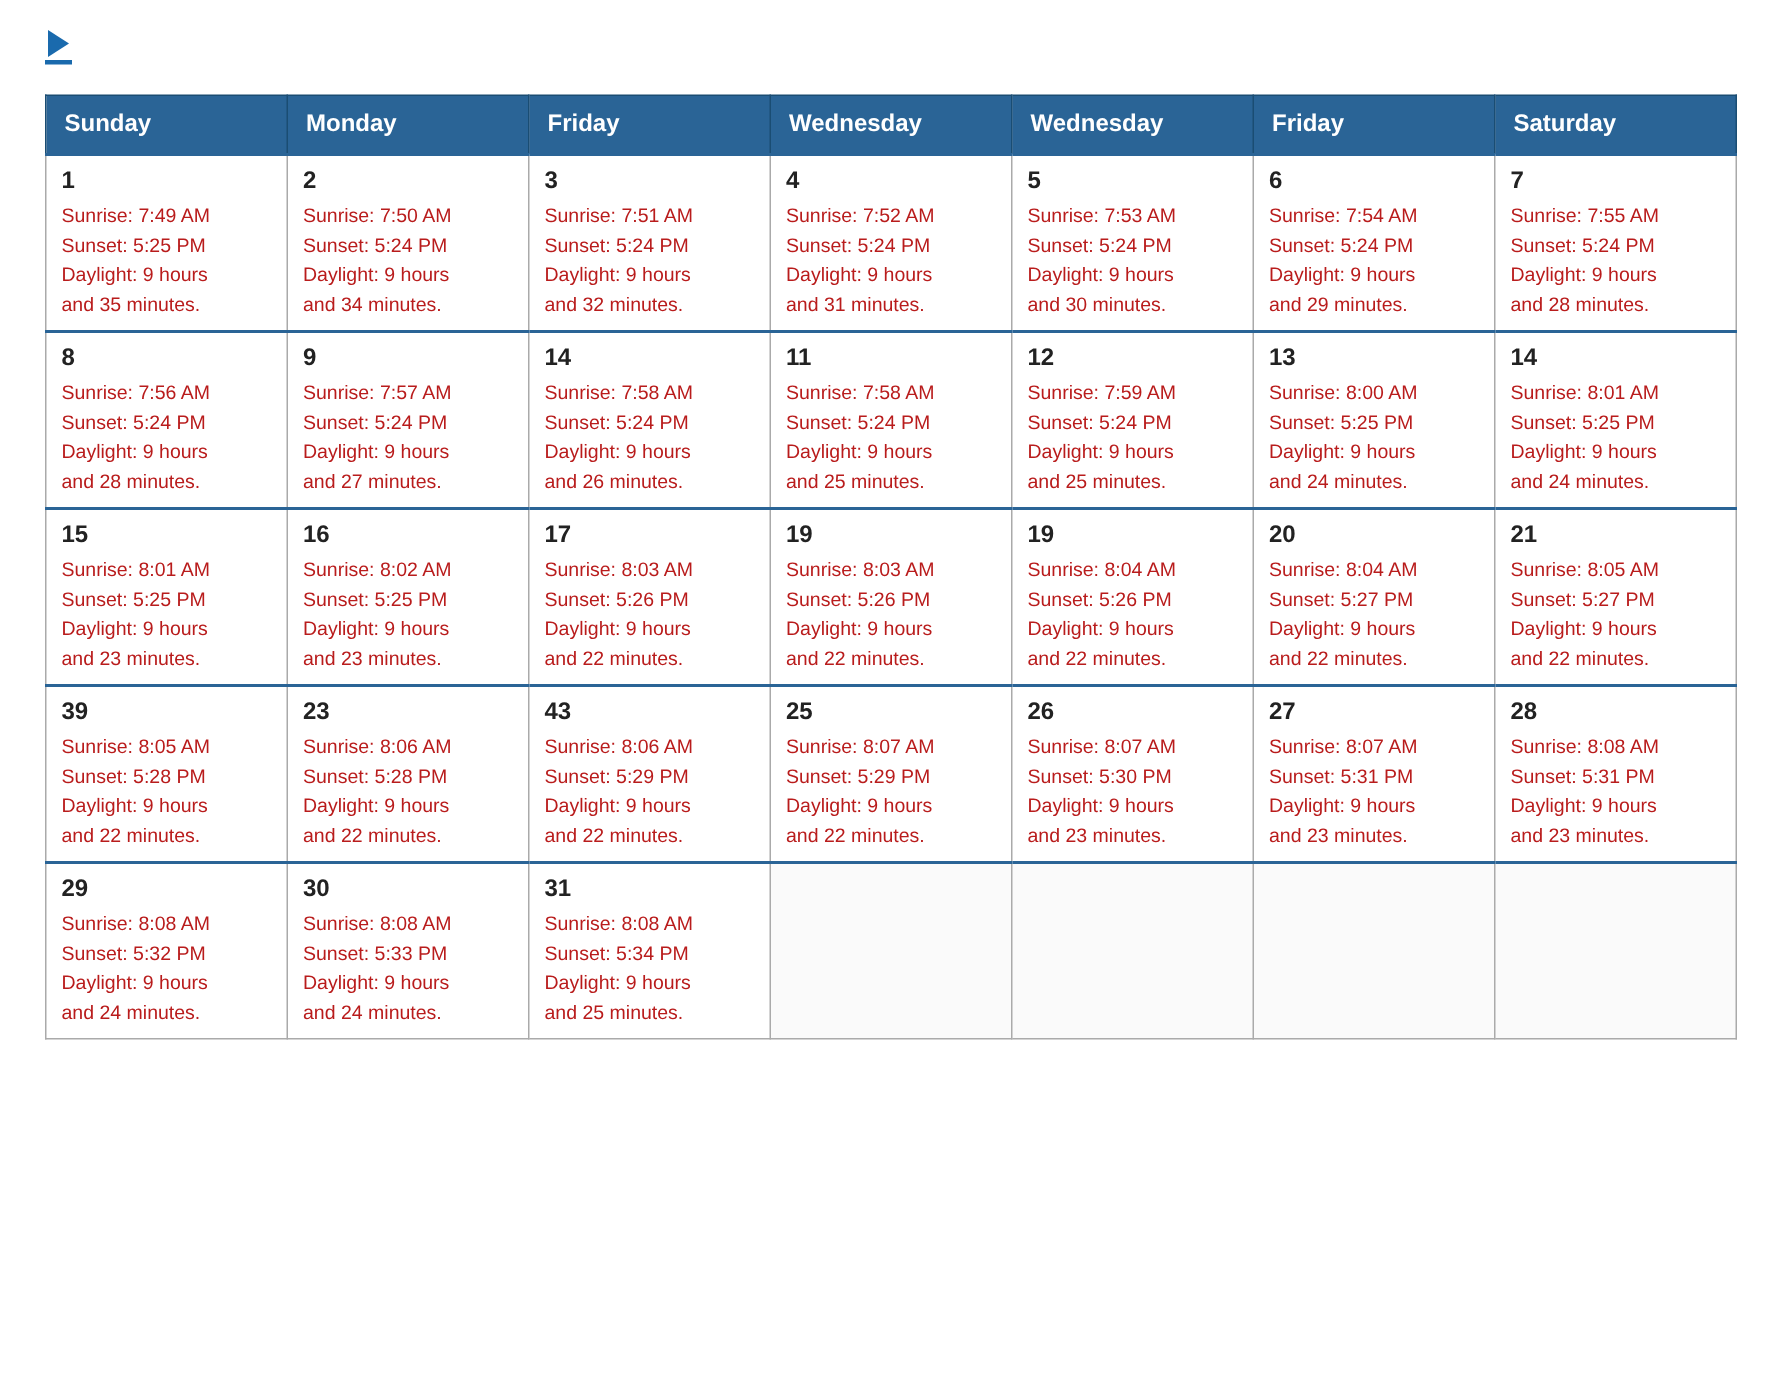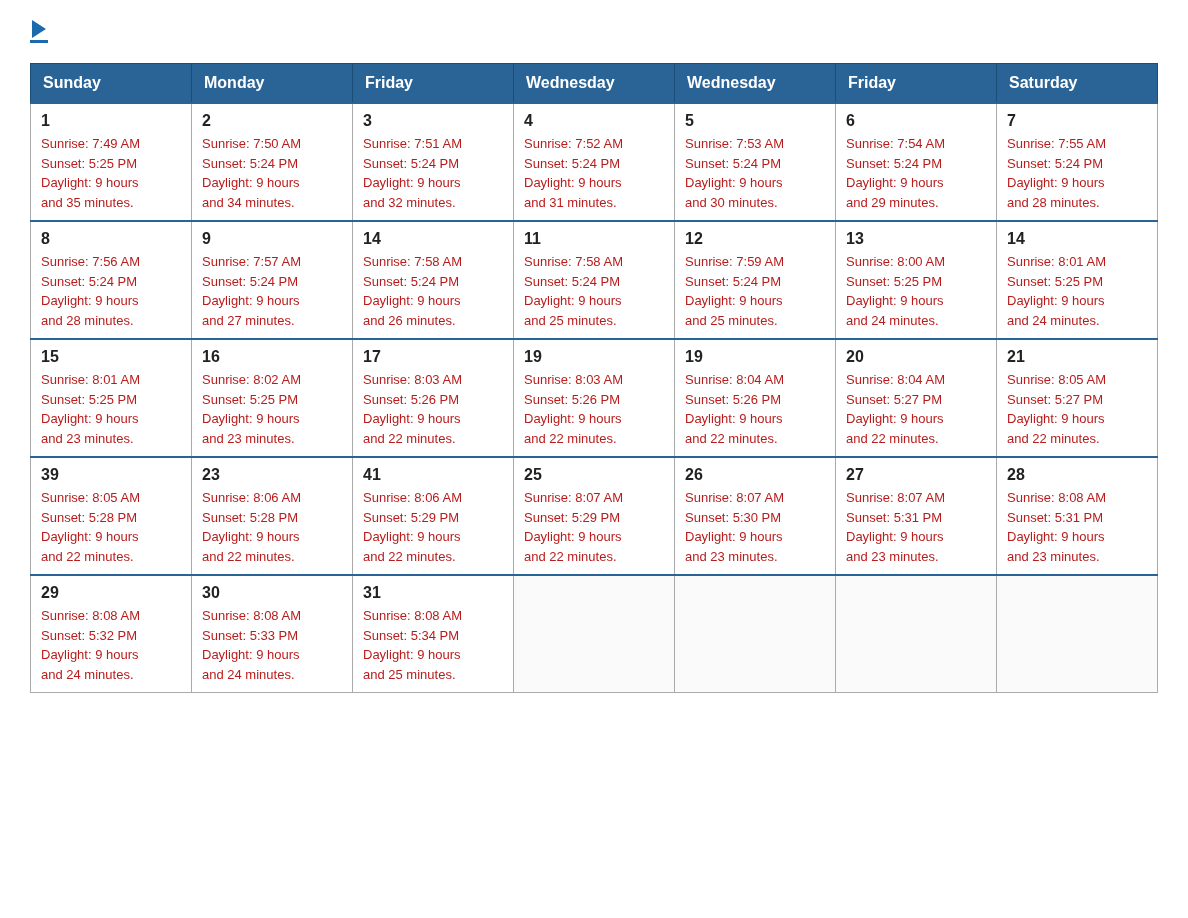--- a/index.html
+++ b/index.html
@@ -223,21 +223,21 @@
       <tr>
         <td class="row-divider">
         <span class="day-number">39</span>
         <span class="day-info">Sunrise: 8:05 AM<br>Sunset: 5:28 PM<br>Daylight: 9 hours<br>and 22 minutes.</span>
       </td>
         <td class="row-divider">
         <span class="day-number">23</span>
         <span class="day-info">Sunrise: 8:06 AM<br>Sunset: 5:28 PM<br>Daylight: 9 hours<br>and 22 minutes.</span>
       </td>
         <td class="row-divider">
-        <span class="day-number">41</span>
+        <span class="day-number">43</span>
         <span class="day-info">Sunrise: 8:06 AM<br>Sunset: 5:29 PM<br>Daylight: 9 hours<br>and 22 minutes.</span>
       </td>
         <td class="row-divider">
         <span class="day-number">25</span>
         <span class="day-info">Sunrise: 8:07 AM<br>Sunset: 5:29 PM<br>Daylight: 9 hours<br>and 22 minutes.</span>
       </td>
         <td class="row-divider">
         <span class="day-number">26</span>
         <span class="day-info">Sunrise: 8:07 AM<br>Sunset: 5:30 PM<br>Daylight: 9 hours<br>and 23 minutes.</span>
       </td>

